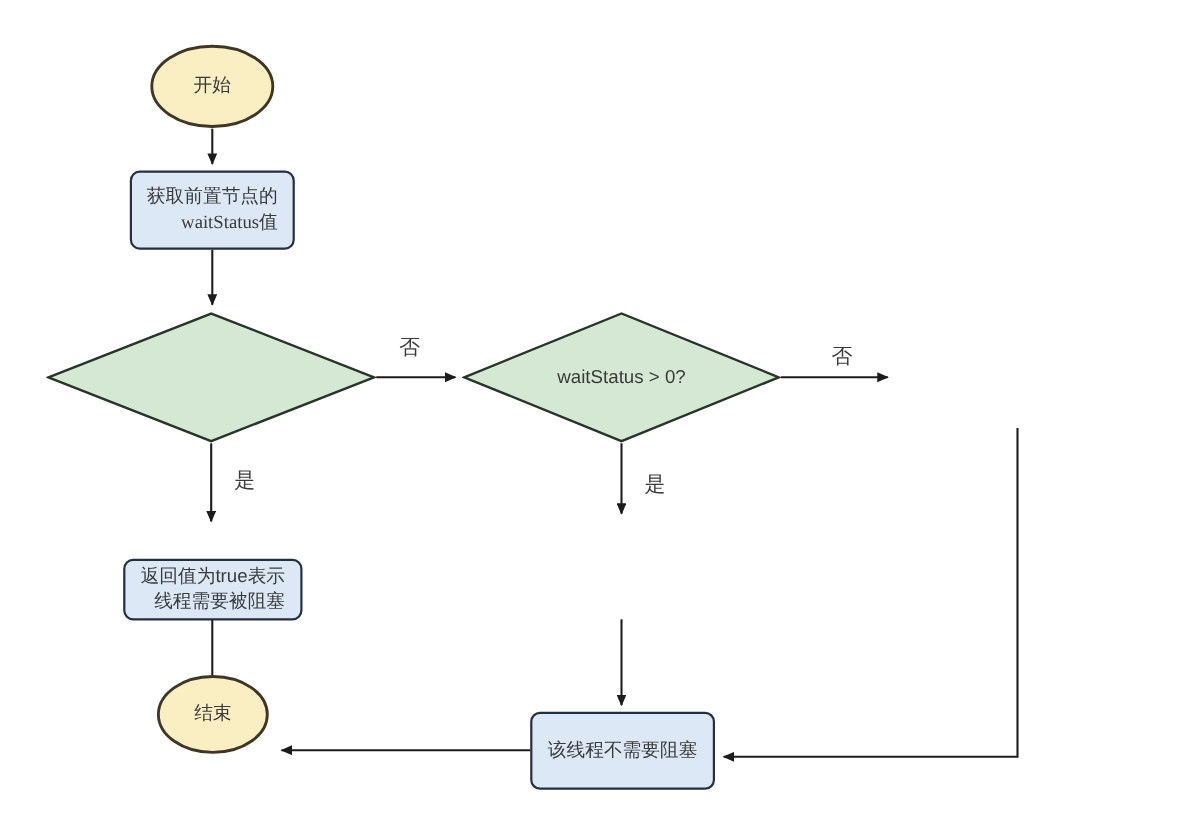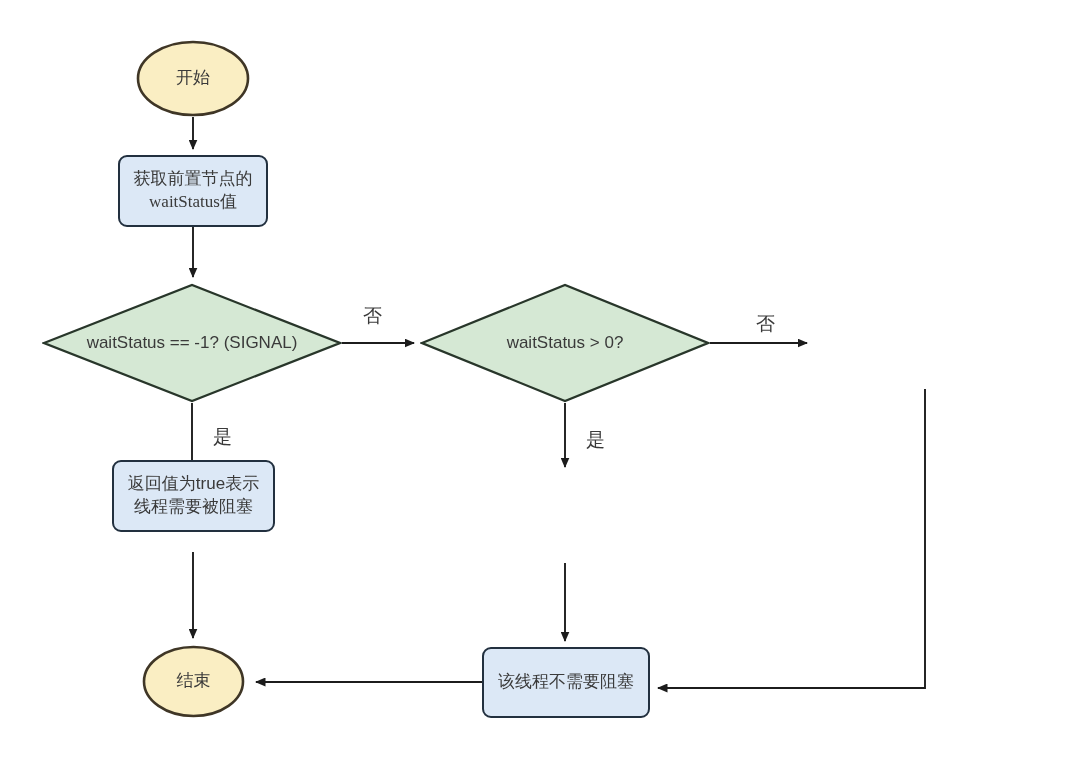--- a/index.html
+++ b/index.html
@@ -15,21 +15,21 @@
   #edges {
     position: absolute;
     left: 0; top: 0;
     width: 1080px; height: 761px;
   }
   .node {
     position: absolute;
     display: flex;
     align-items: center;
     justify-content: center;
-    text-align: center;
+    text-align: right;
     font-size: 17px;
     line-height: 1.35;
     white-space: pre-line;
     box-sizing: border-box;
   }
   .node .shape {
     position: absolute;
     left: 0; top: 0;
     width: 100%; height: 100%;
   }
@@ -82,38 +82,37 @@
 
   <div class="node proc" style="left:118px;top:155px;width:150px;height:72px;font-family:Liberation Serif, serif;">
     <span class="lbl">获取前置节点的
 waitStatus值</span>
   </div>
 
   <div class="node" style="left:42px;top:283px;width:300px;height:120px;">
     <svg class="shape" viewBox="0 0 300 120">
       <polygon points="2,60 150,2 298,60 150,118" fill="var(--decision-fill,#d5e8d4)" stroke="var(--decision-stroke,#28362a)" stroke-width="2.2"></polygon>
     </svg>
-    <span class="lbl">waitStatus == -1?  (SIGNAL)</span>
   </div>
 
   <div class="node" style="left:420px;top:283px;width:290px;height:120px;">
     <svg class="shape" viewBox="0 0 290 120">
       <polygon points="2,60 145,2 288,60 145,118" fill="var(--decision-fill,#d5e8d4)" stroke="var(--decision-stroke,#28362a)" stroke-width="2.2"></polygon>
     </svg>
     <span class="lbl">waitStatus &gt; 0?</span>
   </div>
 
 
-  <div class="node proc" style="left:112px;top:460px;width:163px;height:72px;">
+  <div class="node proc" style="left:112px;top:508px;width:163px;height:56px;">
     <span class="lbl">返回值为true表示
 线程需要被阻塞</span>
   </div>
 
 
-  <div class="node" style="left:142px;top:645px;width:103px;height:73px;">
+  <div class="node" style="left:142px;top:613px;width:103px;height:73px;">
     <svg class="shape" viewBox="0 0 103 73">
       <ellipse cx="51.5" cy="36.5" rx="49.5" ry="34.5" fill="var(--terminal-fill,#faeec3)" stroke="var(--terminal-stroke,#3f3626)" stroke-width="2.6"></ellipse>
     </svg>
     <span class="lbl">结束</span>
   </div>
 
   <div class="node proc" style="left:482px;top:647px;width:168px;height:71px;">
     <span class="lbl">该线程不需要阻塞</span>
   </div>
 

